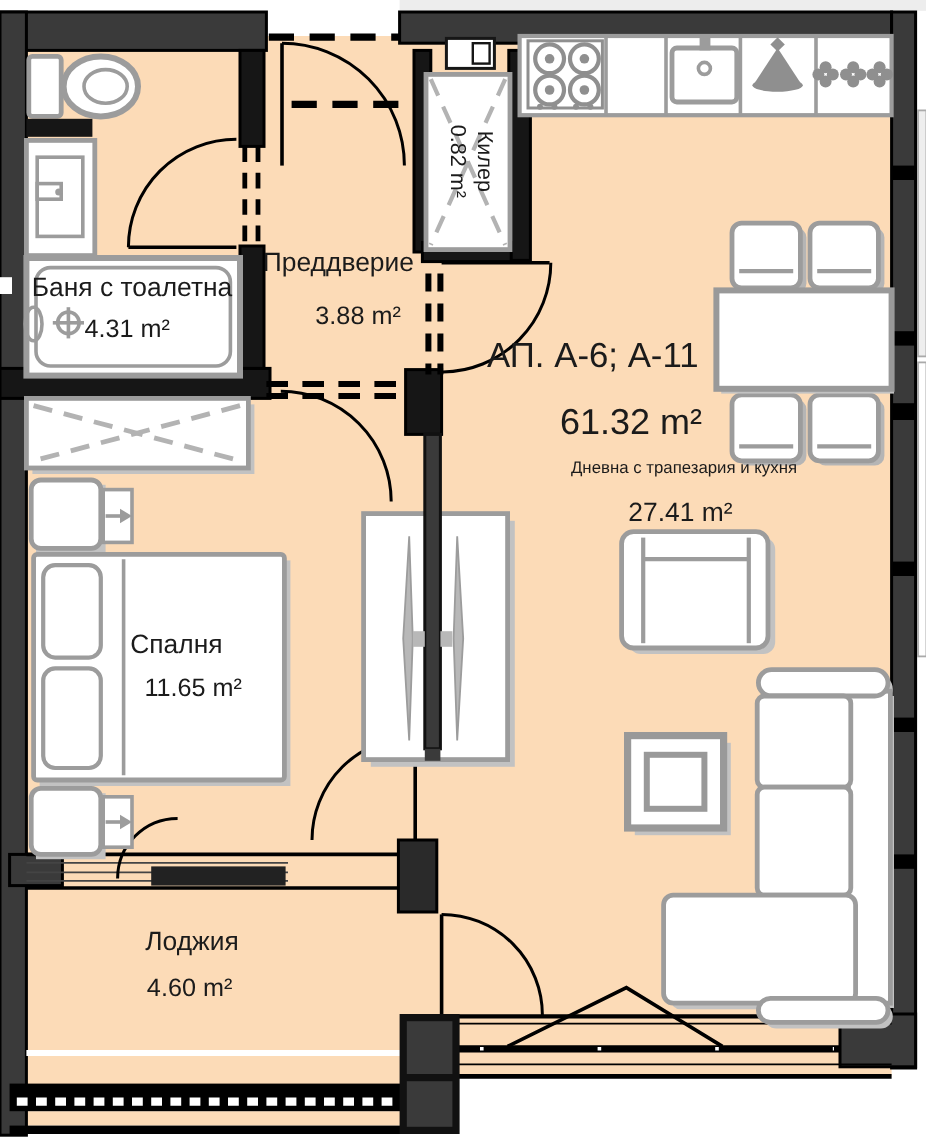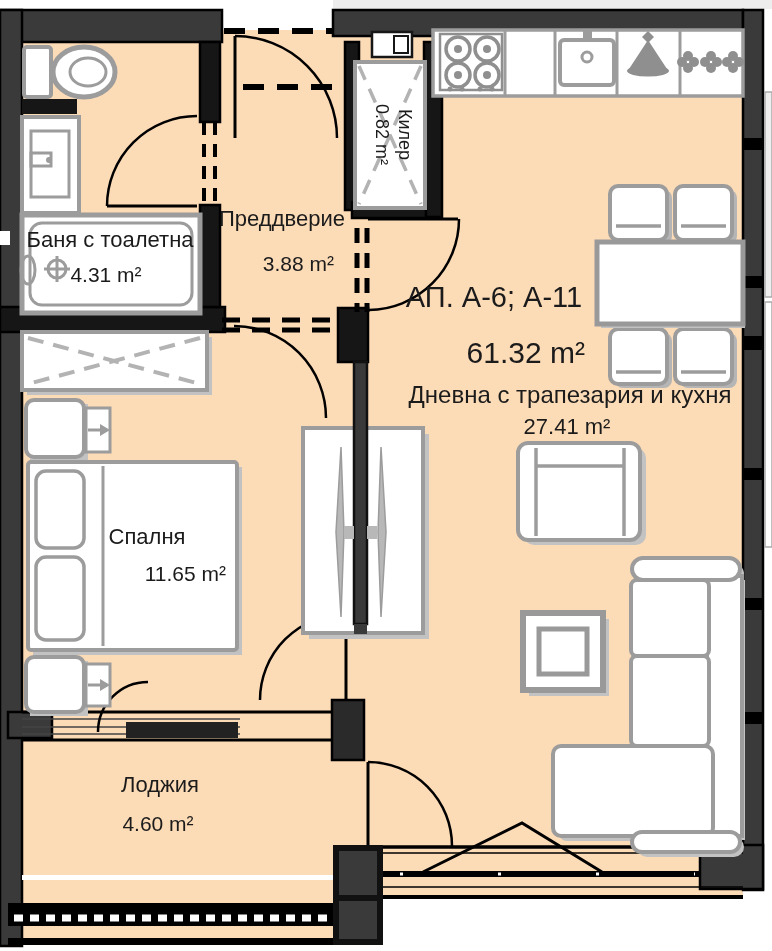--- a/index.html
+++ b/index.html
@@ -4,21 +4,21 @@
 <style>
   html,body{margin:0;padding:0;background:#fff;}
   #stage{position:relative;width:772px;height:951px;overflow:hidden;background:#ffffff;
          font-family:"Liberation Sans",sans-serif;}
   #plan-svg{position:absolute;left:0;top:0;}
   .lbl{position:absolute;color:#1b1b1b;text-align:center;white-space:nowrap;line-height:1.15;}
   .room-name{font-size:22px;}
   .room-area{font-size:21px;}
   .apt-title{font-size:29px;}
   .apt-area{font-size:30px;}
-  .living-name{font-size:24px;}
+  .living-name{font-size:14px;}
   .living-area{font-size:22px;}
   .closet-lbl{font-size:18px;transform:rotate(90deg);line-height:1.25;}
 </style>
 </head>
 <body>
 
 <div id="stage">
 
 <svg id="plan-svg" width="772" height="951" viewBox="0 0 772 951" xmlns="http://www.w3.org/2000/svg">
 
@@ -312,18 +312,18 @@
     <div>Килер</div>
     <div>0.82 m²</div>
   </div>
 
   <div class="lbl apt-title" style="left:379px;top:281px;width:230px;">АП. А-6; А-11</div>
   <div class="lbl apt-area" style="left:405px;top:336px;width:180px;text-align:right;">61.32 m²</div>
   <div class="lbl living-name" style="left:405px;top:381px;width:330px;">Дневна с трапезария и кухня</div>
   <div class="lbl living-area" style="left:487px;top:414px;width:160px;">27.41 m²</div>
 
   <div class="lbl room-name" style="left:87px;top:524px;width:120px;">Спалня</div>
-  <div class="lbl room-area" style="left:96px;top:562px;width:130px;text-align:right;">11.65 m²</div>
+  <div class="lbl room-area" style="left:96px;top:562px;width:130px;">11.65 m²</div>
 
   <div class="lbl room-name" style="left:95px;top:772px;width:130px;">Лоджия</div>
   <div class="lbl room-area" style="left:93px;top:812px;width:130px;">4.60 m²</div>
 
 </div>
 
 </body></html>

